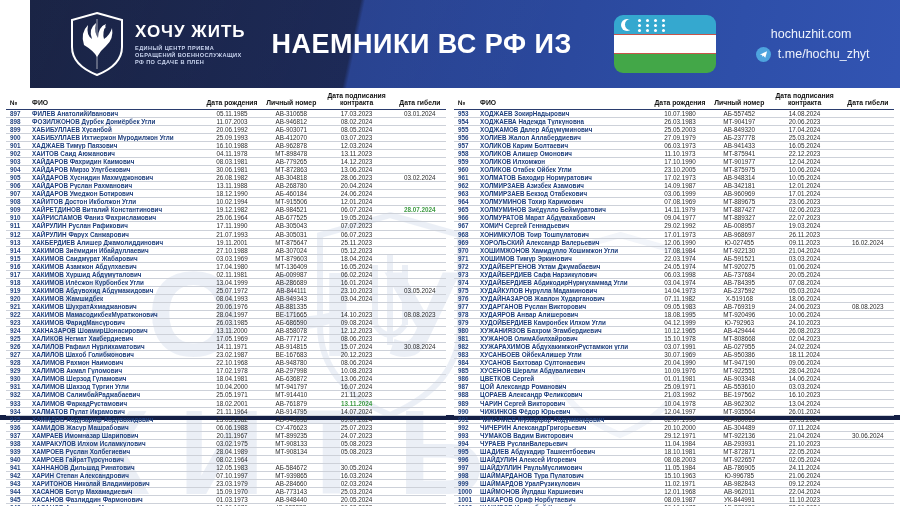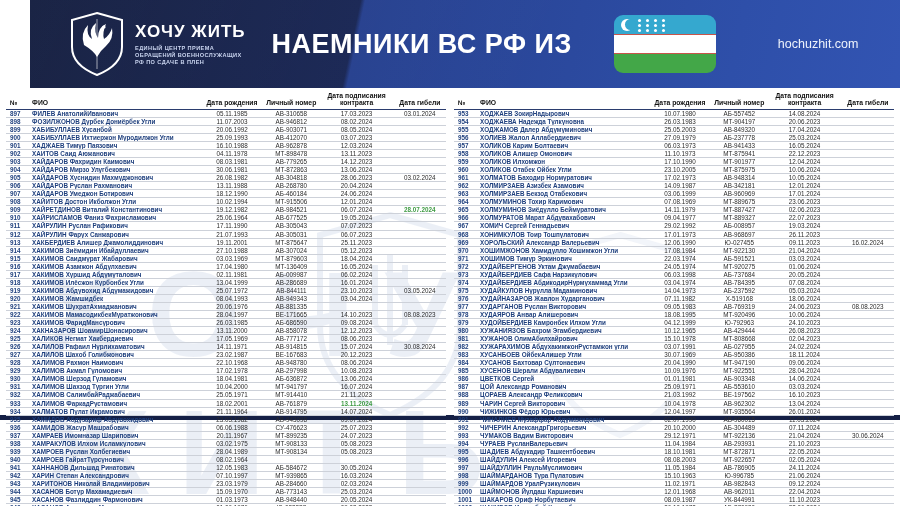--- a/index.html
+++ b/index.html
@@ -24,21 +24,21 @@
   .crescent{position:absolute;left:7px;top:4px;width:12px;height:12px;border-radius:50%;background:#fff;}
   .crescent:after{content:"";position:absolute;left:4px;top:0px;width:11px;height:11px;border-radius:50%;background:#35a8cf;}
   .stars{position:absolute;left:24px;top:4px;width:3px;height:3px;border-radius:50%;background:#fff;
     box-shadow:8px 0 0 #fff,16px 0 0 #fff,24px 0 0 #fff,
                0 5px 0 #fff,8px 5px 0 #fff,16px 5px 0 #fff,24px 5px 0 #fff,
                0 10px 0 #fff,8px 10px 0 #fff,16px 10px 0 #fff,24px 10px 0 #fff;}
   .links{z-index:2;margin-left:40px;color:#eef3fc;font-size:12.5px;display:flex;flex-direction:column;gap:6px;}
   .link-row{display:flex;align-items:center;gap:7px;}
   .tg{width:15px;height:15px;border-radius:50%;background:#4ea4de;display:inline-flex;align-items:center;justify-content:center;flex-shrink:0;}
   .tg svg{width:9px;height:9px;}
-  .site{margin-left:22px;}
+  .site{margin-left:15px;}
 
   
   .watermark{position:absolute;left:0;top:95px;width:900px;height:405px;pointer-events:none;opacity:.13;z-index:0;}
   .wm-text{position:absolute;top:150px;left:40px;width:860px;font-size:120px;font-weight:900;color:#6f8cc0;letter-spacing:30px;}
 
   
   .tables{position:absolute;top:88px;left:0;width:900px;display:flex;gap:8px;padding:0 6px;box-sizing:border-box;z-index:1;}
   .panel{flex:1;min-width:0;}
   table{width:100%;border-collapse:collapse;table-layout:fixed;}
   th{font-size:6.8px;font-weight:700;color:#111;text-align:center;vertical-align:bottom;
@@ -87,20 +87,28 @@
     <div class="flag">
       <div class="s1"></div>
       <div class="s2"></div>
       <div class="s3"></div>
       <div class="crescent"></div>
       <div class="stars"></div>
     </div>
 
     <div class="links">
       <div class="link-row site">hochuzhit.com</div>
+      <div class="link-row">
+        <span class="tg">
+          <svg viewBox="0 0 20 20">
+              <path d="M2 10 L18 3 L14 17 L9.5 12.5 L7 15 L7 11 Z" fill="#ffffff"></path>
+            </svg>
+        </span>
+        <span>t.me/hochu_zhyt</span>
+      </div>
     </div>
   </div>
 
   <div class="watermark">
     <div class="wm-text">ХОЧУ ЖИТЬ</div>
     <svg width="900" height="405" viewBox="0 0 900 405" style="position:absolute;left:0;top:0;">
       <g stroke="#6f8cc0" stroke-width="6" fill="none">
         <path d="M390 120 L460 140 V230 Q460 290 390 320 Q320 290 320 230 V140 Z"></path>
         <path d="M375 170 V230 M390 160 V250 M405 170 V230 M375 230 Q390 250 405 230"></path>
         <path d="M620 140 L690 160 V250 Q690 310 620 340 Q550 310 550 250 V160 Z" opacity=".7"></path>

